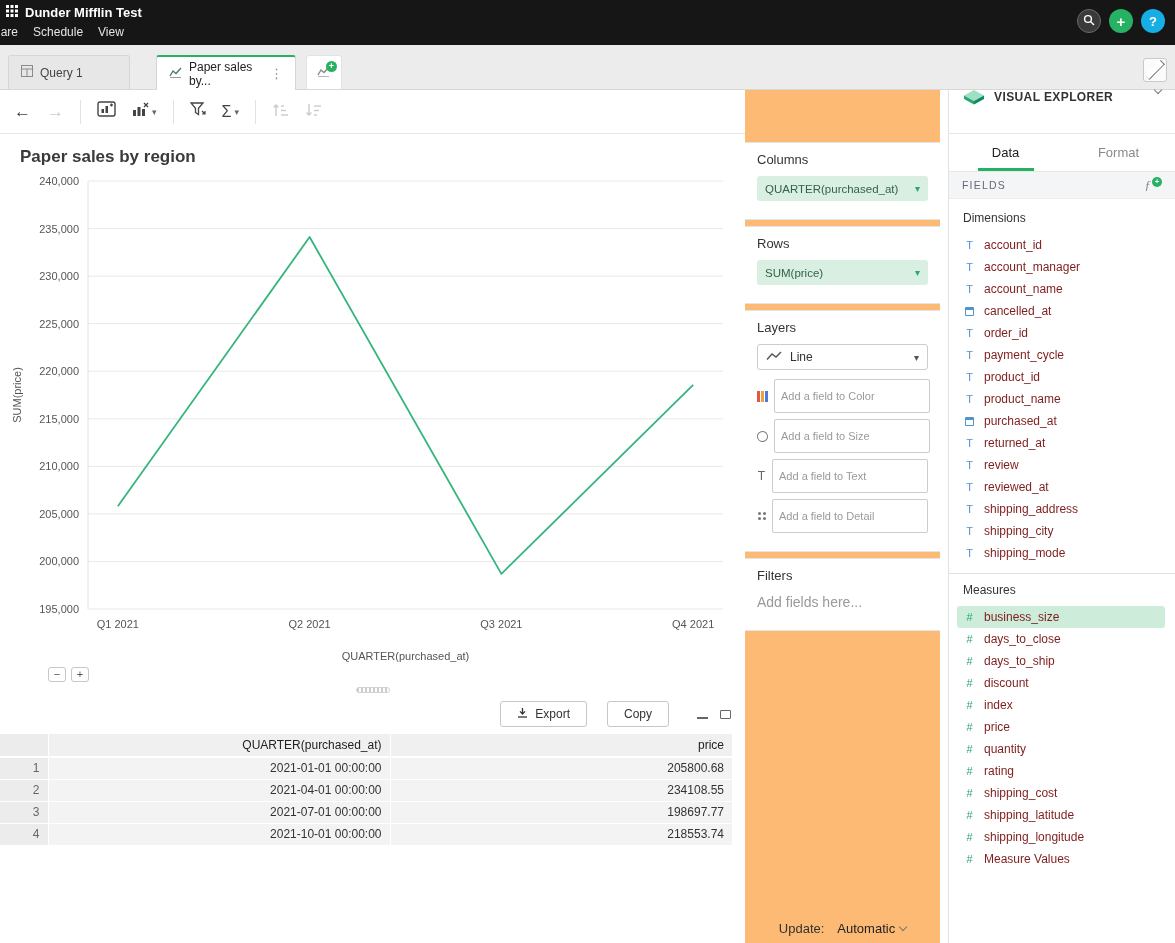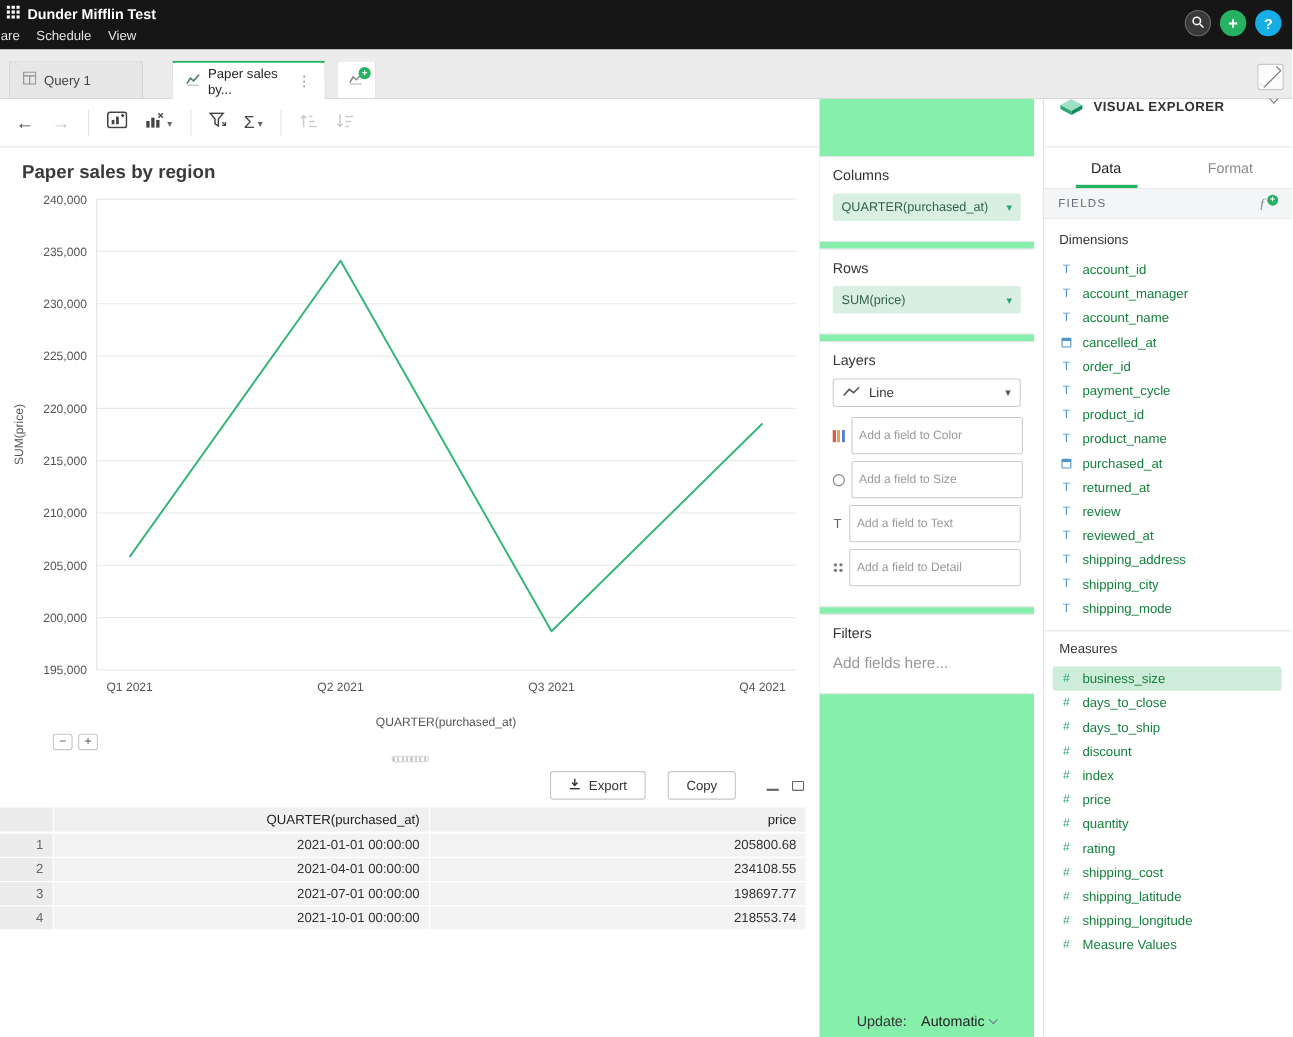--- a/index.html
+++ b/index.html
@@ -59,21 +59,21 @@
 .max-icon{display:inline-block;width:11px;height:9px;border:1.5px solid #666;border-radius:1px}
 
 .data-table{width:733px;border-collapse:collapse;font-size:12px;table-layout:fixed}
 .data-table th{height:23px;background:#f0f0f1;font-weight:400;color:#222;text-align:right;padding-right:8px;border-bottom:2px solid #fff;border-right:1px solid #fff}
 .data-table td{height:22px;background:#f3f3f4;text-align:right;padding-right:8px;border-bottom:1px solid #fff;border-right:1px solid #fff}
 .data-table .rownum{width:48px;background:#ececed;color:#666}
 .data-table th.rownum{background:#ececed}
 .col-quarter{width:342px}
 
 
-.middle{width:195px;background:#86efac;padding-top:52px;display:flex;flex-direction:column;gap:6px;position:relative}
+.middle{width:195px;background:#fdba74;padding-top:52px;display:flex;flex-direction:column;gap:6px;position:relative}
 .card{background:#fff;border:1px solid #e4e4e4;border-left:none;border-right:none;padding:9px 12px 12px}
 .card-title{font-size:13px;color:#333;margin-bottom:9px}
 .shelf{min-height:56px}
 .pill{background:#d9efe1;border-radius:3px;height:25px;display:flex;align-items:center;padding:0 8px;font-size:11.5px;color:#33614a;margin-bottom:6px;cursor:pointer}
 .pill-caret{margin-left:auto;color:#27a874;font-size:10px}
 .layer-select{border:1px solid #ccc;border-radius:3px;height:26px;display:flex;align-items:center;gap:8px;padding:0 8px;font-size:12px;color:#333;background:#fff;margin-bottom:9px;cursor:pointer}
 .layer-select .sel-caret{margin-left:auto;color:#555;font-size:10px}
 .slot{display:flex;align-items:center;gap:6px;margin-bottom:6px}
 .slot-icon{width:16px;display:flex;justify-content:center;align-items:center;height:16px}
 .slot-icon[data-icon="color"]::before{content:"";width:11px;height:11px;background:linear-gradient(to right,#dd5a49 0 3px,transparent 3px 4px,#efa13d 4px 7px,transparent 7px 8px,#4e79d4 8px 11px)}
@@ -96,21 +96,21 @@
 .df-tabs{display:flex;border-bottom:1px solid #e7e7e7;height:38px;flex-shrink:0}
 .df-tab{flex:1;display:flex;align-items:center;justify-content:center;font-size:13px;color:#8a8a8a;cursor:pointer;position:relative}
 .df-tab.active{color:#222}
 .df-tab.active::after{content:"";position:absolute;bottom:0;left:50%;transform:translateX(-50%);width:56px;height:3px;background:#27b163}
 .fields-bar{height:27px;background:#f4f5f6;display:flex;align-items:center;padding:0 13px;font-size:10.5px;letter-spacing:1.2px;color:#667;border-bottom:1px solid #ececec;flex-shrink:0}
 .fx-btn{margin-left:auto;display:flex;align-items:flex-start;gap:1px;background:none;border:none;cursor:pointer}
 .fx-f{font-style:italic;font-size:13px;color:#888;font-family:"Liberation Serif",serif}
 .fx-plus{width:10px;height:10px;border-radius:50%;background:#27b163;color:#fff;font-size:8px;line-height:10px;text-align:center;font-weight:700}
 .fields-list{flex:1;overflow:hidden;padding:10px 0 0 14px}
 .group-label{font-size:12px;color:#333;margin:2px 0 9px}
-.field-row{display:flex;align-items:center;gap:8px;height:22px;font-size:12px;color:#15803d;padding-left:6px;margin:0 10px 0 -6px;border-radius:3px;cursor:pointer}
+.field-row{display:flex;align-items:center;gap:8px;height:22px;font-size:12px;color:#7f1d1d;padding-left:6px;margin:0 10px 0 -6px;border-radius:3px;cursor:pointer}
 .field-row[data-selected="true"]{background:#cdecd9}
 .f-icon{width:13px;display:flex;justify-content:center;align-items:center}
 .f-icon[data-type="text"]::before{content:"T";color:#4f94cd;font-size:11px}
 .f-icon[data-type="hash"]::before{content:"#";color:#27a874;font-size:11px}
 .f-icon[data-type="date"]{width:9px;height:9px;border:1px solid #4f94cd;border-top-width:3px;border-radius:1px;margin:0 2px}
 .group-divider{border-top:1px solid #e2e2e2;margin:9px 0 9px -14px}
 </style>
 </head>
 <body>
 

